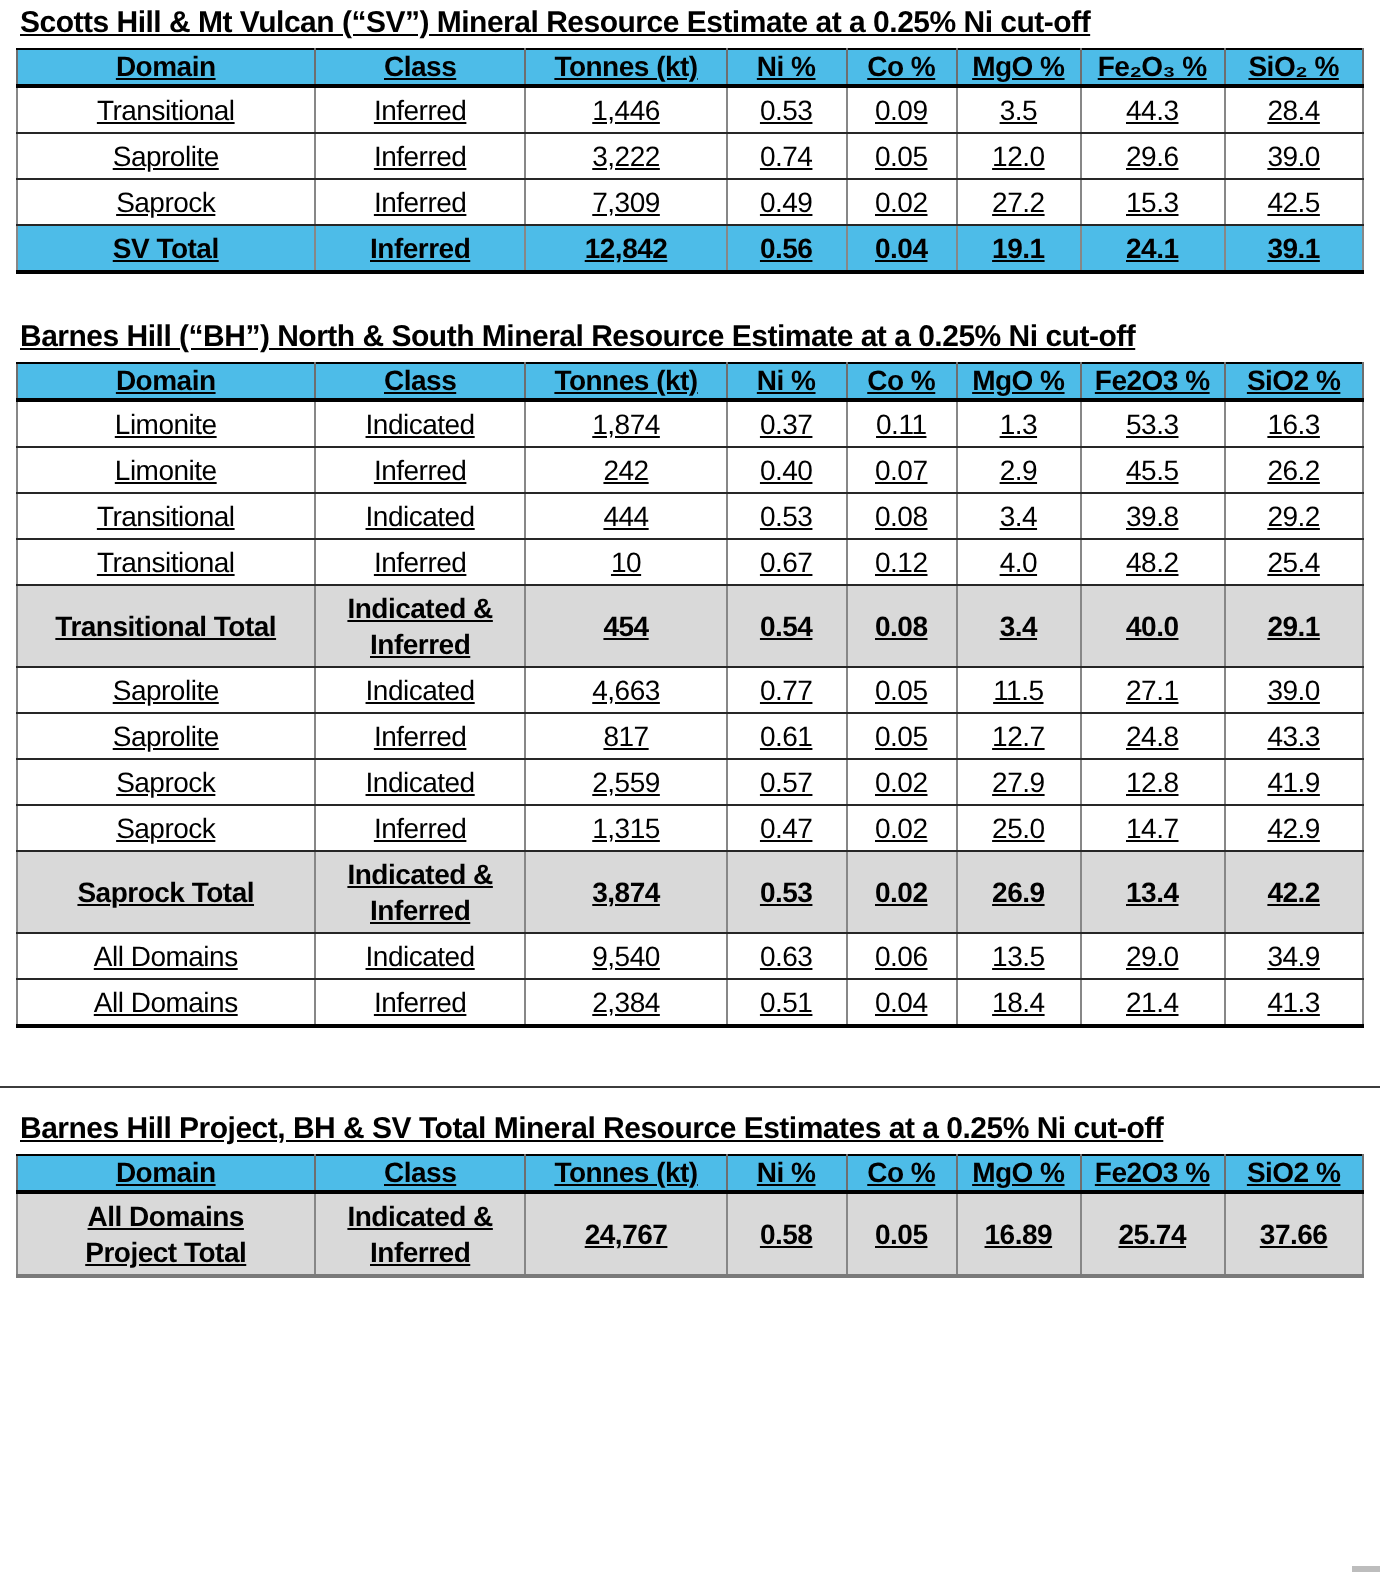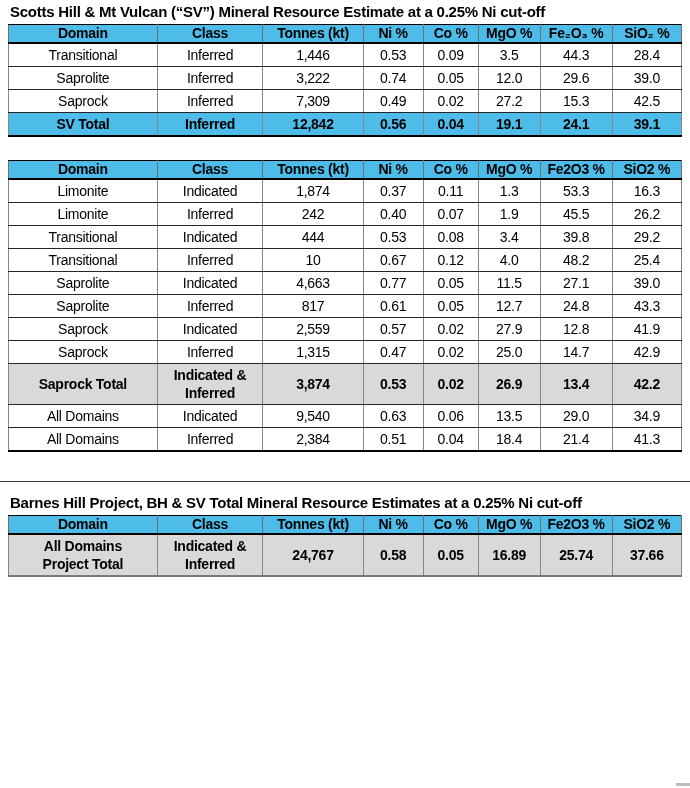--- a/index.html
+++ b/index.html
@@ -5,21 +5,21 @@
   * { box-sizing: border-box; }
   html, body { margin: 0; padding: 0; }
   body {
     width: 690px; height: 788px;
     background: #ffffff;
     color: #000;
     font-family: "Liberation Sans", "DejaVu Sans", sans-serif;
     position: relative;
     overflow: hidden;
   }
-  #report { padding: 3px 8px 0 8px; }
+  #report { padding: 3px 8px 0 8px; text-decoration: underline; }
 
   .tbl-title {
     font-size: 15px;
     font-weight: 700;
     line-height: 18px;
     margin: 0 0 3px 0;
     padding-left: 2px;
     letter-spacing: -0.25px;
     white-space: nowrap;
   }
@@ -159,20 +159,21 @@
             <td>0.04</td>
             <td>19.1</td>
             <td>24.1</td>
             <td>39.1</td>
           </tr>
         </tbody>
     </table>
   </section>
 
   <section class="tbl-block">
+    <h2 class="tbl-title">Barnes Hill (“BH”) North &amp; South Mineral Resource Estimate at a 0.25% Ni cut-off</h2>
     <table class="tbl">
       <colgroup>
         <col class="c-domain">
           <col class="c-class">
           <col class="c-tonnes">
           <col class="c-ni">
         <col class="c-co">
           <col class="c-mgo">
           <col class="c-fe">
           <col class="c-si">
@@ -199,21 +200,21 @@
             <td>1.3</td>
             <td>53.3</td>
             <td>16.3</td>
           </tr>
           <tr class="row-normal">
             <td>Limonite</td>
             <td>Inferred</td>
             <td>242</td>
             <td>0.40</td>
             <td>0.07</td>
-            <td>1.9</td>
+            <td>2.9</td>
             <td>45.5</td>
             <td>26.2</td>
           </tr>
           <tr class="row-normal">
             <td>Transitional</td>
             <td>Indicated</td>
             <td>444</td>
             <td>0.53</td>
             <td>0.08</td>
             <td>3.4</td>
@@ -222,20 +223,31 @@
           </tr>
           <tr class="row-normal">
             <td>Transitional</td>
             <td>Inferred</td>
             <td>10</td>
             <td>0.67</td>
             <td>0.12</td>
             <td>4.0</td>
             <td>48.2</td>
             <td>25.4</td>
+          </tr>
+          <tr class="row-subtotal">
+            <td>Transitional Total</td>
+            <td>Indicated &amp;
+Inferred</td>
+            <td>454</td>
+            <td>0.54</td>
+            <td>0.08</td>
+            <td>3.4</td>
+            <td>40.0</td>
+            <td>29.1</td>
           </tr>
           <tr class="row-normal">
             <td>Saprolite</td>
             <td>Indicated</td>
             <td>4,663</td>
             <td>0.77</td>
             <td>0.05</td>
             <td>11.5</td>
             <td>27.1</td>
             <td>39.0</td>

